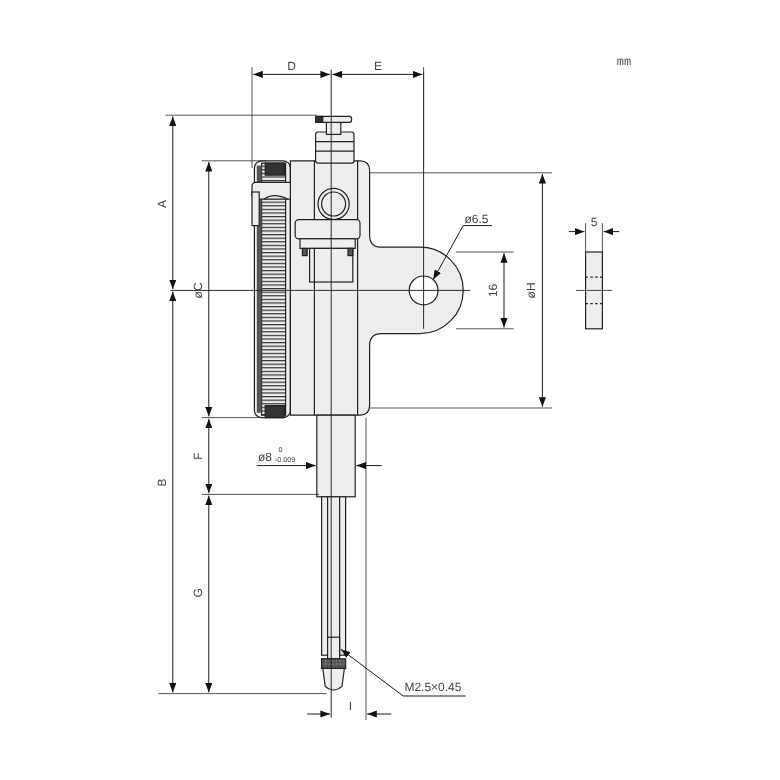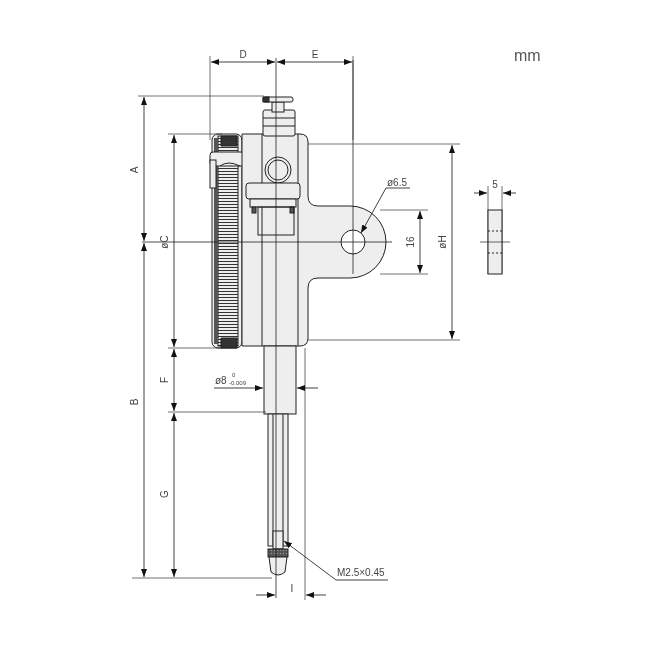--- a/index.html
+++ b/index.html
@@ -1,19 +1,19 @@
 <!DOCTYPE html>
 <html><head>
 <meta charset="utf-8">
 <style>
   html, body { margin:0; padding:0; background:#ffffff; }
   body { width:650px; height:650px; position:relative; overflow:hidden; font-family:"Liberation Sans", sans-serif; }
   #drawing { position:absolute; left:0; top:0; width:650px; height:650px; }
   .dim { font-family:"Liberation Sans", sans-serif; font-size:10px; fill:#444; }
-  .unit { position:absolute; left:514px; top:47px; font-size:16px; color:#555; font-family:Liberation Sans, sans-serif; }
+  .unit { position:absolute; left:514px; top:47px; font-size:10px; color:#555; font-family:Liberation Mono, monospace; }
 </style>
 </head>
 <body>
 
 <div class="unit">mm</div>
 
 <svg id="drawing" viewBox="0 0 650 650" xmlns="http://www.w3.org/2000/svg">
   <defs>
     <marker id="arr" markerWidth="8" markerHeight="6" refX="8" refY="3" orient="auto-start-reverse" markerUnits="userSpaceOnUse">
       <path d="M0,0 L8,3 L0,6 Z" fill="#111"></path>

